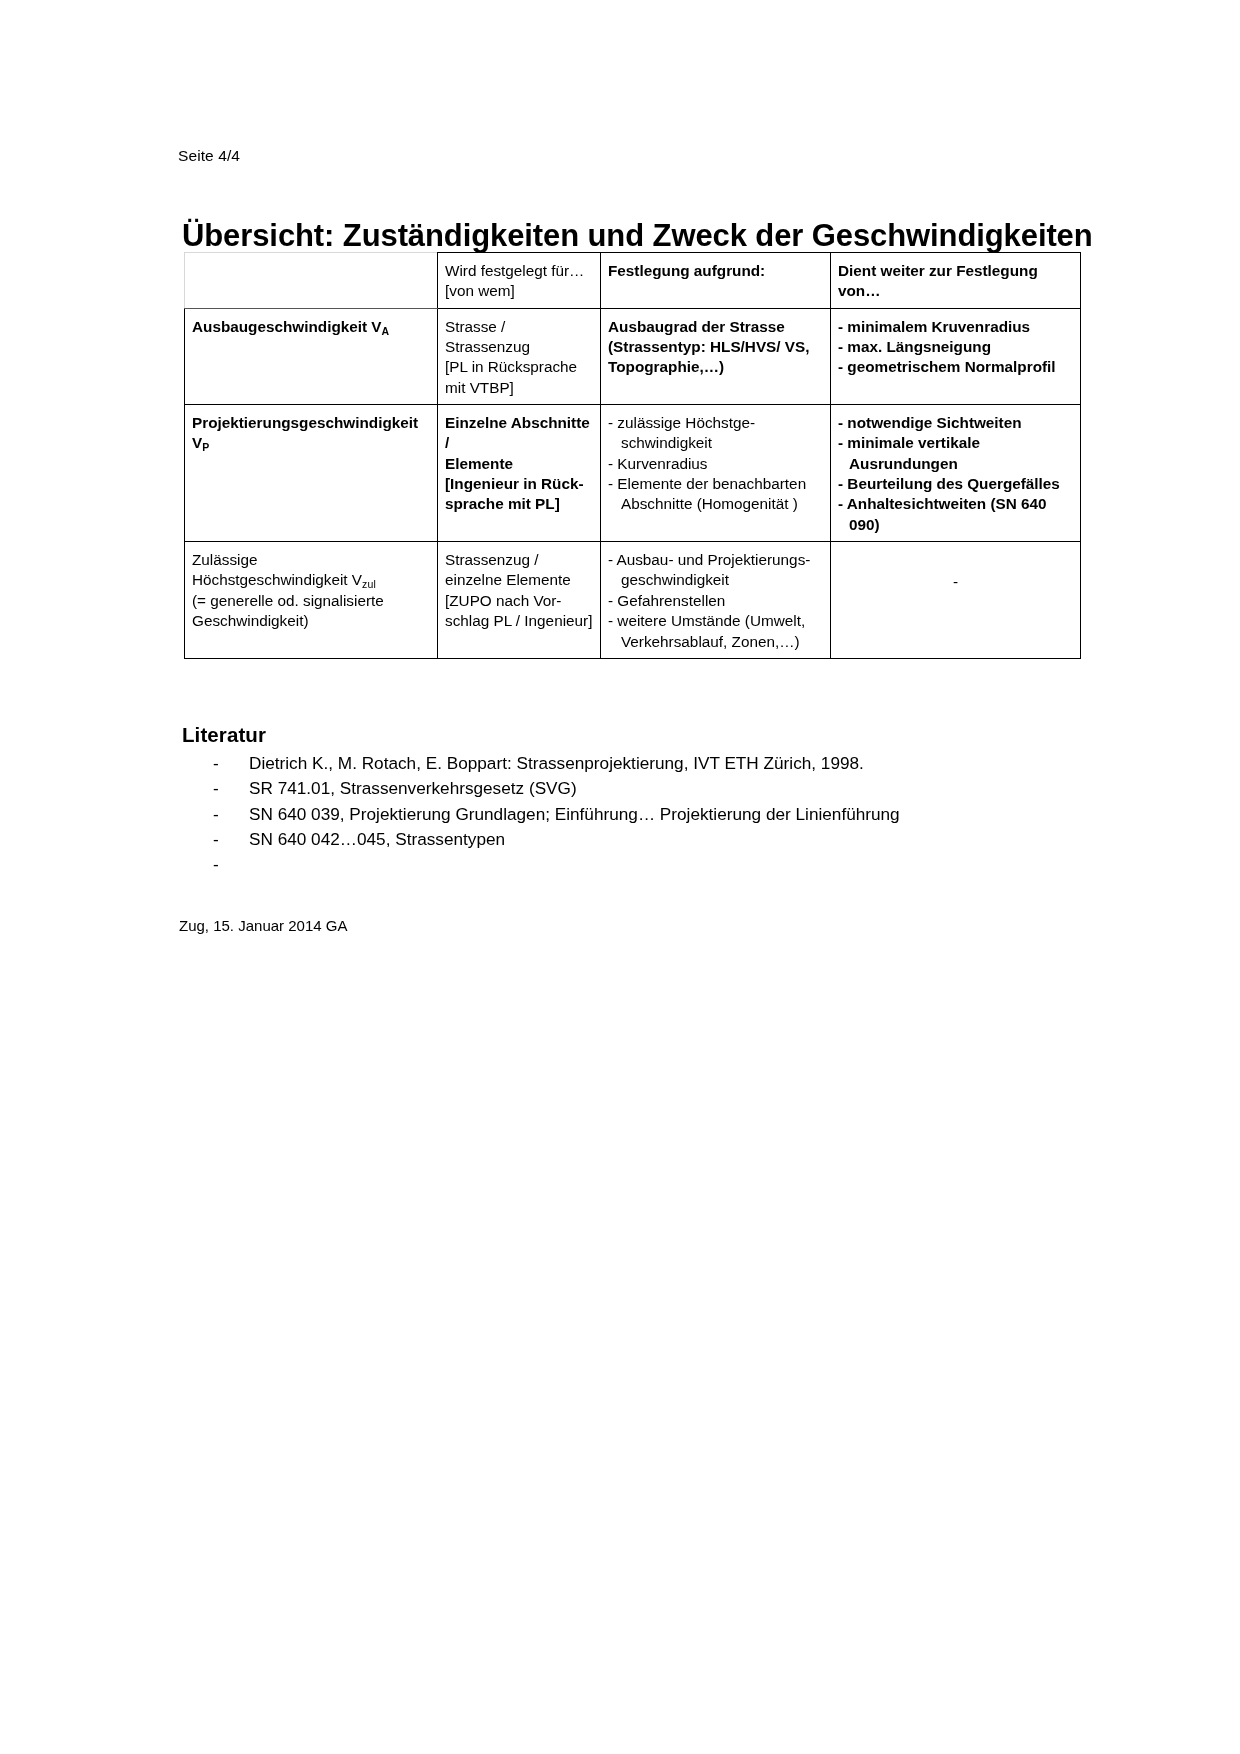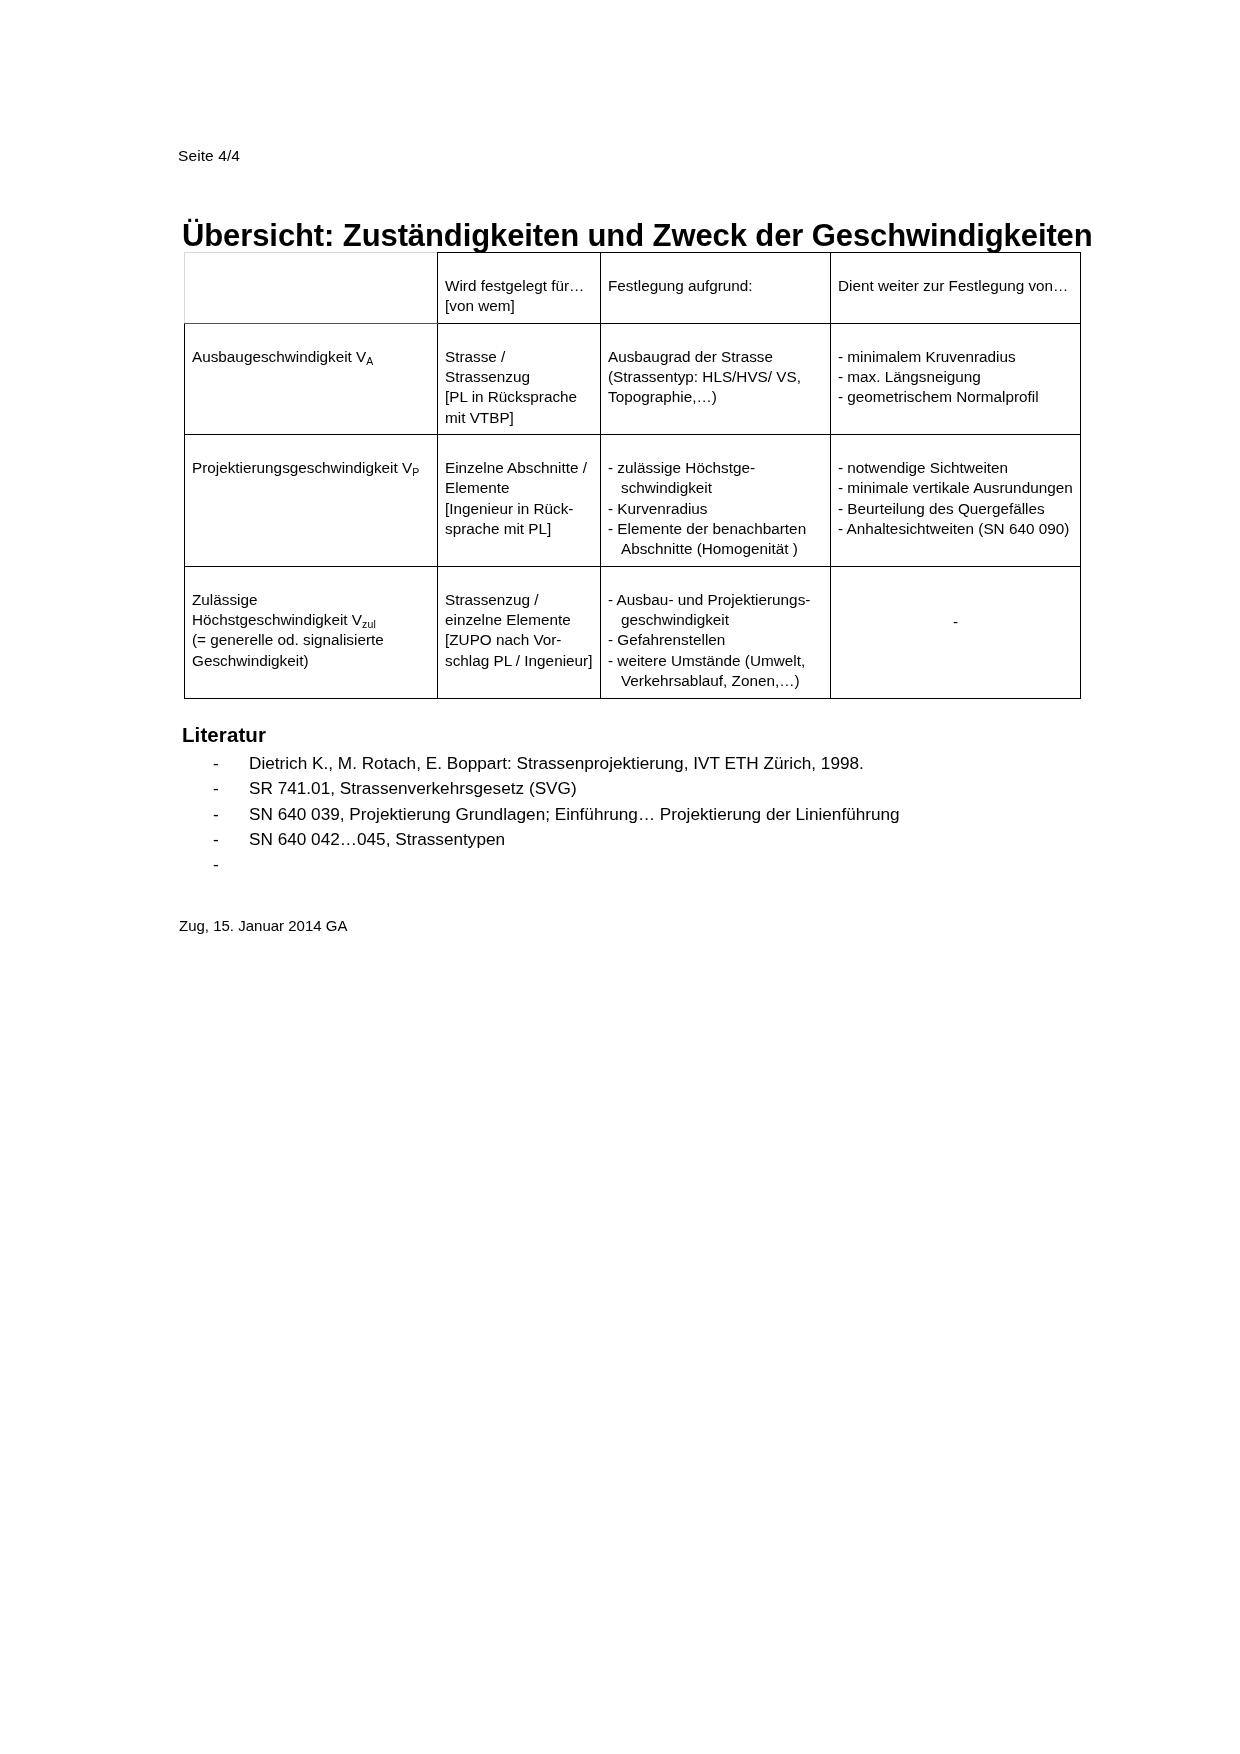--- a/index.html
+++ b/index.html
@@ -56,37 +56,37 @@
   table.speeds {
     border-collapse: collapse;
     width: 836px;
     table-layout: fixed;
     font-size: 15.3px;
     line-height: 1.33;
   }
   table.speeds td {
     border: 1.3px solid #000000;
     vertical-align: top;
-    padding: 23px 7px 6px 7px;
+    padding: 8px 7px 6px 7px;
     word-wrap: break-word;
   }
   table.speeds td.c0 { width: 238px; margin-left: 28px; }
   table.speeds td.c1 { width: 148px; }
   table.speeds td.c2 { width: 215px; }
   table.speeds td.c3 { width: 235px; }
 
   
   table.speeds tr.hdr td.c0 {
     border-left-color: #d8d8d8;
     border-top-color: #d8d8d8;
     border-bottom-color: #555;
   }
   table.speeds tr.hdr td { height: 38px; }
 
-  td.mid { vertical-align: middle; }
+  td.mid { vertical-align: middle; font-weight: bold; }
 
   .cell-line { display: block; }
   .dash-line {
     display: block;
     padding-left: 11px;
     text-indent: -11px;
   }
   .dash-cont {
     display: block;
     padding-left: 13px;

